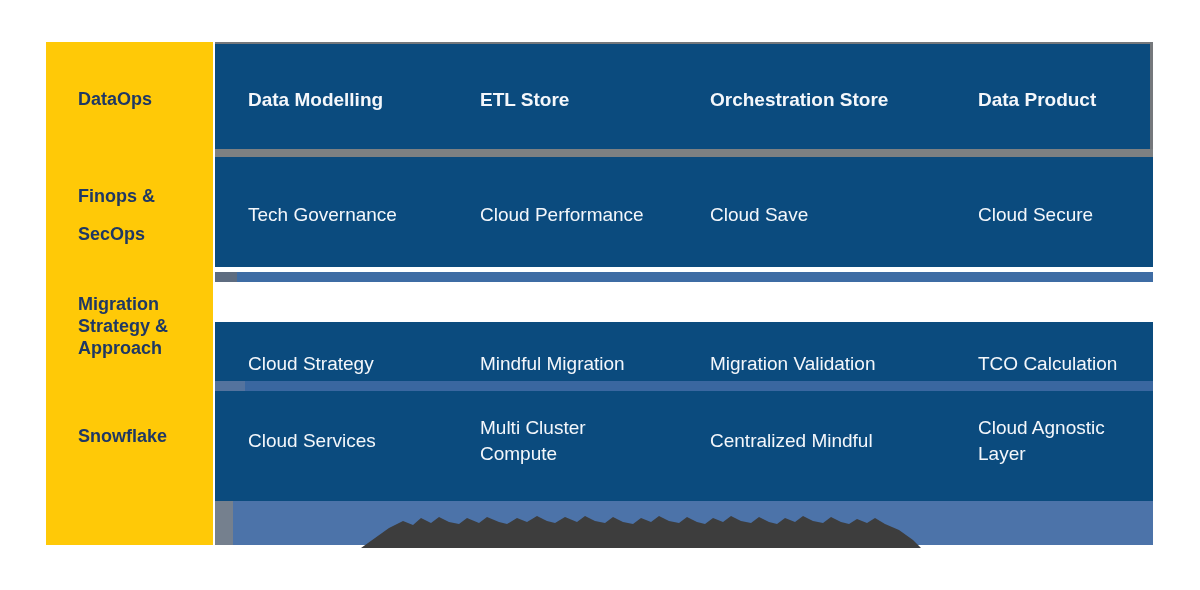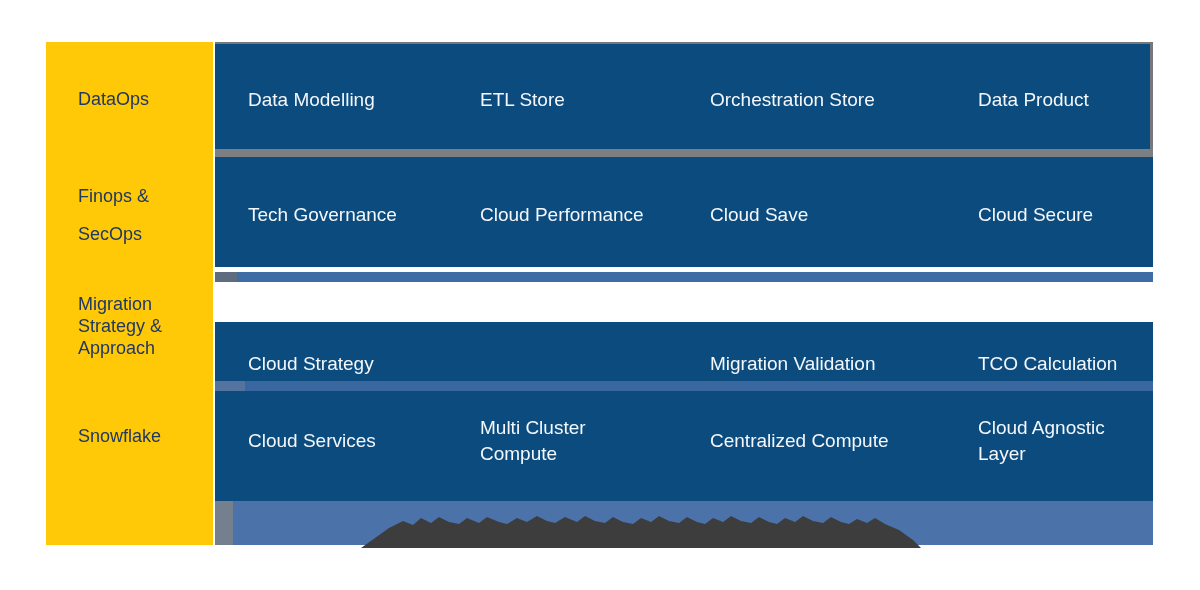--- a/index.html
+++ b/index.html
@@ -5,31 +5,31 @@
   html,body{margin:0;padding:0;background:#ffffff;}
   .canvas{
     position:relative;width:1200px;height:590px;background:#ffffff;overflow:hidden;
     font-family:"Liberation Sans","DejaVu Sans",sans-serif;
   }
   
   .rail{position:absolute;left:46px;top:42px;width:167px;height:503px;background:#FFC907;}
   .rail-label{
     position:absolute;left:46px;width:167px;box-sizing:border-box;padding-left:32px;
     display:flex;flex-direction:column;justify-content:center;
-    color:#1F3864;font-weight:normal;font-size:18px;line-height:22px;
+    color:#1F3864;font-weight:bold;font-size:18px;line-height:22px;
   }
   .rail-label span{display:block;}
   .lbl0{top:42px;height:107px;padding-top:6px;}
   .lbl1{top:157px;height:110px;padding-top:5px;gap:16px;}
   .lbl2{top:282px;height:99px;padding-bottom:12px;}
   .lbl3{top:391px;height:110px;padding-bottom:20px;}
 
   
   .row{position:absolute;left:215px;width:938px;background:#0B4B7E;box-sizing:border-box;}
-  .row0{top:42px;height:107px;border-top:2px solid #75787c;border-right:3px solid #75787c;}
+  .row0{top:42px;height:107px;border-top:2px solid #75787c;border-right:3px solid #75787c;font-weight:bold;}
   .row1{top:157px;height:110px;text-decoration:underline;}
   .row2{top:282px;height:99px;margin-top:40px;}
   .row3{top:391px;height:110px;}
 
   .cell{
     position:absolute;top:0;height:100%;display:flex;flex-direction:column;justify-content:center;
     color:#F4F7FB;font-size:19px;line-height:26px;box-sizing:border-box;
   }
   .cell span{display:block;}
   .c1{left:33px;width:220px;}
@@ -112,41 +112,44 @@
   </div>
 
   <div class="sep sep-white"></div>
   <div class="sep sep-blue-a"></div>
   <div class="patch patch-a"></div>
 
   <div class="row row2">
     <div class="cell c1">
       <span>Cloud Strategy</span>
     </div>
+    <div class="cell c2">
+      <span>Mindful Migration</span>
+    </div>
     <div class="cell c3">
       <span>Migration Validation</span>
     </div>
     <div class="cell c4">
       <span>TCO Calculation</span>
     </div>
   </div>
 
   <div class="sep sep-blue-b"></div>
   <div class="patch patch-b"></div>
 
   <div class="row row3">
     <div class="cell c1">
       <span>Cloud Services</span>
     </div>
     <div class="cell c2">
       <span>Multi Cluster</span>
       <span>Compute</span>
     </div>
     <div class="cell c3">
-      <span>Centralized Compute</span>
+      <span>Centralized Mindful</span>
     </div>
     <div class="cell c4">
       <span>Cloud Agnostic</span>
       <span>Layer</span>
     </div>
   </div>
 
   <div class="footer-band"></div>
   <div class="patch patch-c"></div>
 

